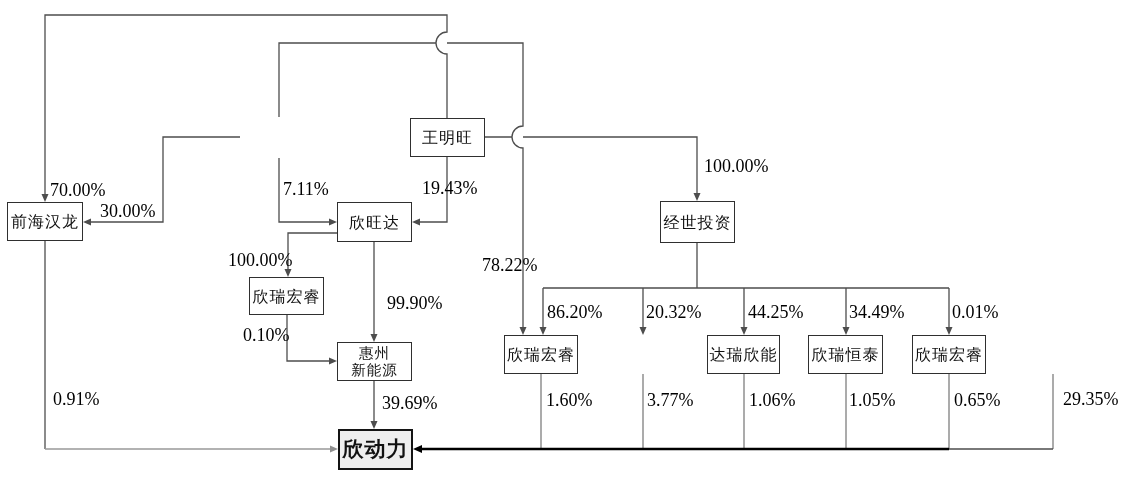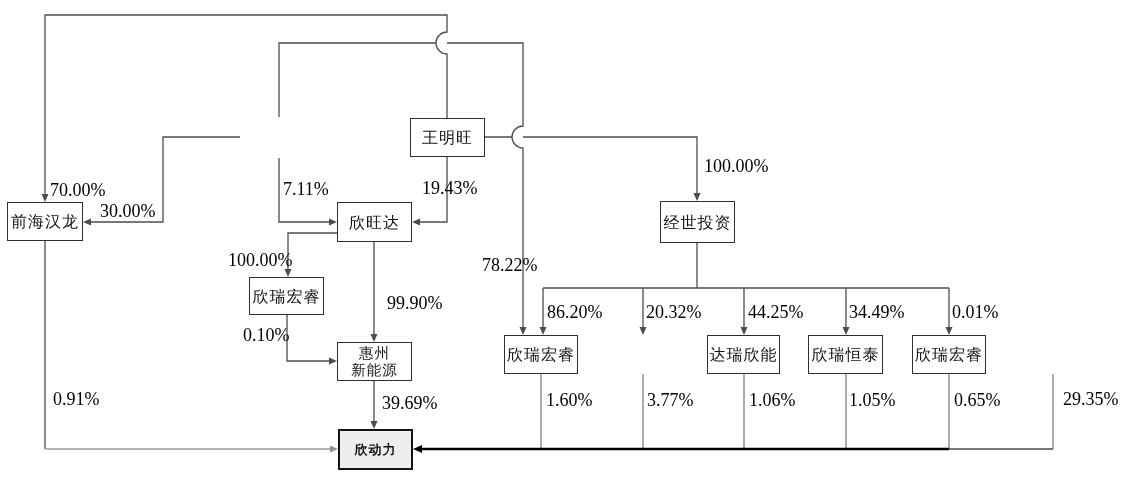--- a/index.html
+++ b/index.html
@@ -14,21 +14,21 @@
   #wires path.thick{stroke:#000000;stroke-width:2.6;}
   #wires polygon{stroke:none;fill:#4d4d4d;}
   #wires polygon.gray{fill:#8f8f8f;}
   #wires polygon.black{fill:#000000;}
   .node{
     position:absolute;box-sizing:border-box;background:#fff;border:1px solid #2f2f2f;
     display:flex;align-items:center;justify-content:center;text-align:center;
     font-size:16px;color:#111;white-space:pre-line;line-height:17px;letter-spacing:1px;
   }
   .node.small{font-size:14.5px;}
-  .node.highlight{background:#eeeeee;border:2px solid #141414;font-weight:bold;font-size:13px;}
+  .node.highlight{background:#eeeeee;border:2px solid #141414;font-weight:bold;font-size:21px;}
   .pct{
     position:absolute;font-size:18px;line-height:15px;color:#000000;white-space:nowrap;
   }
 </style>
 </head>
 <body>
 
 <div id="canvas">
 
   <svg id="wires" width="1127" height="481" viewBox="0 0 1127 481">

